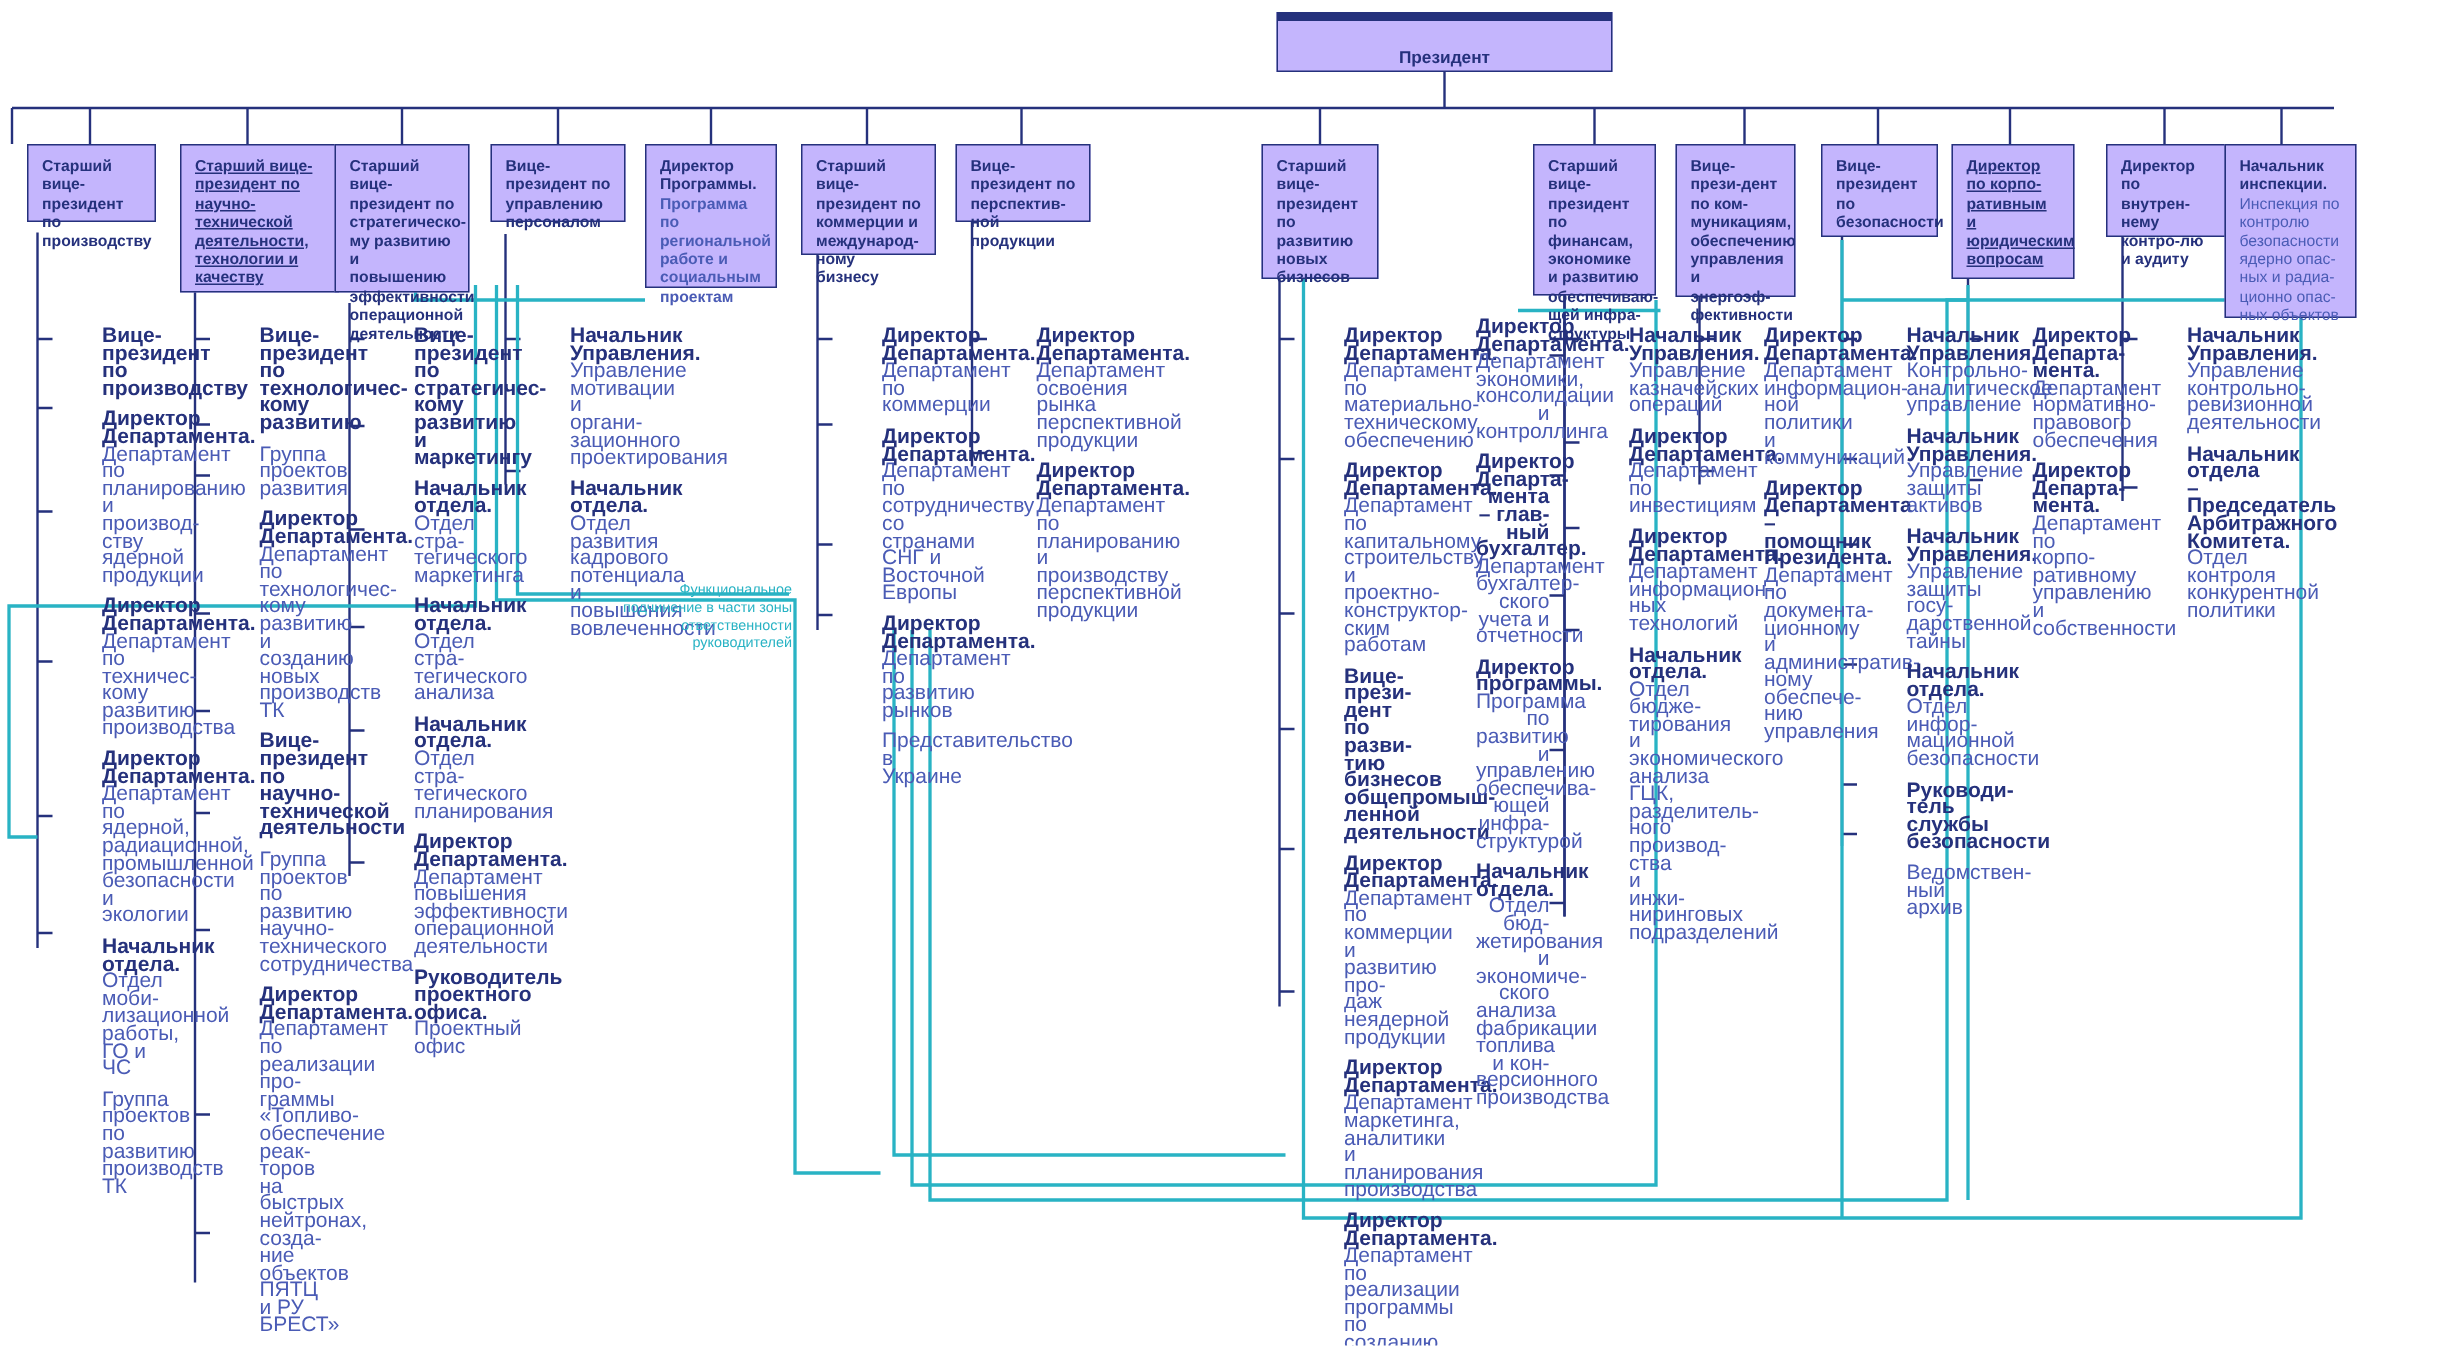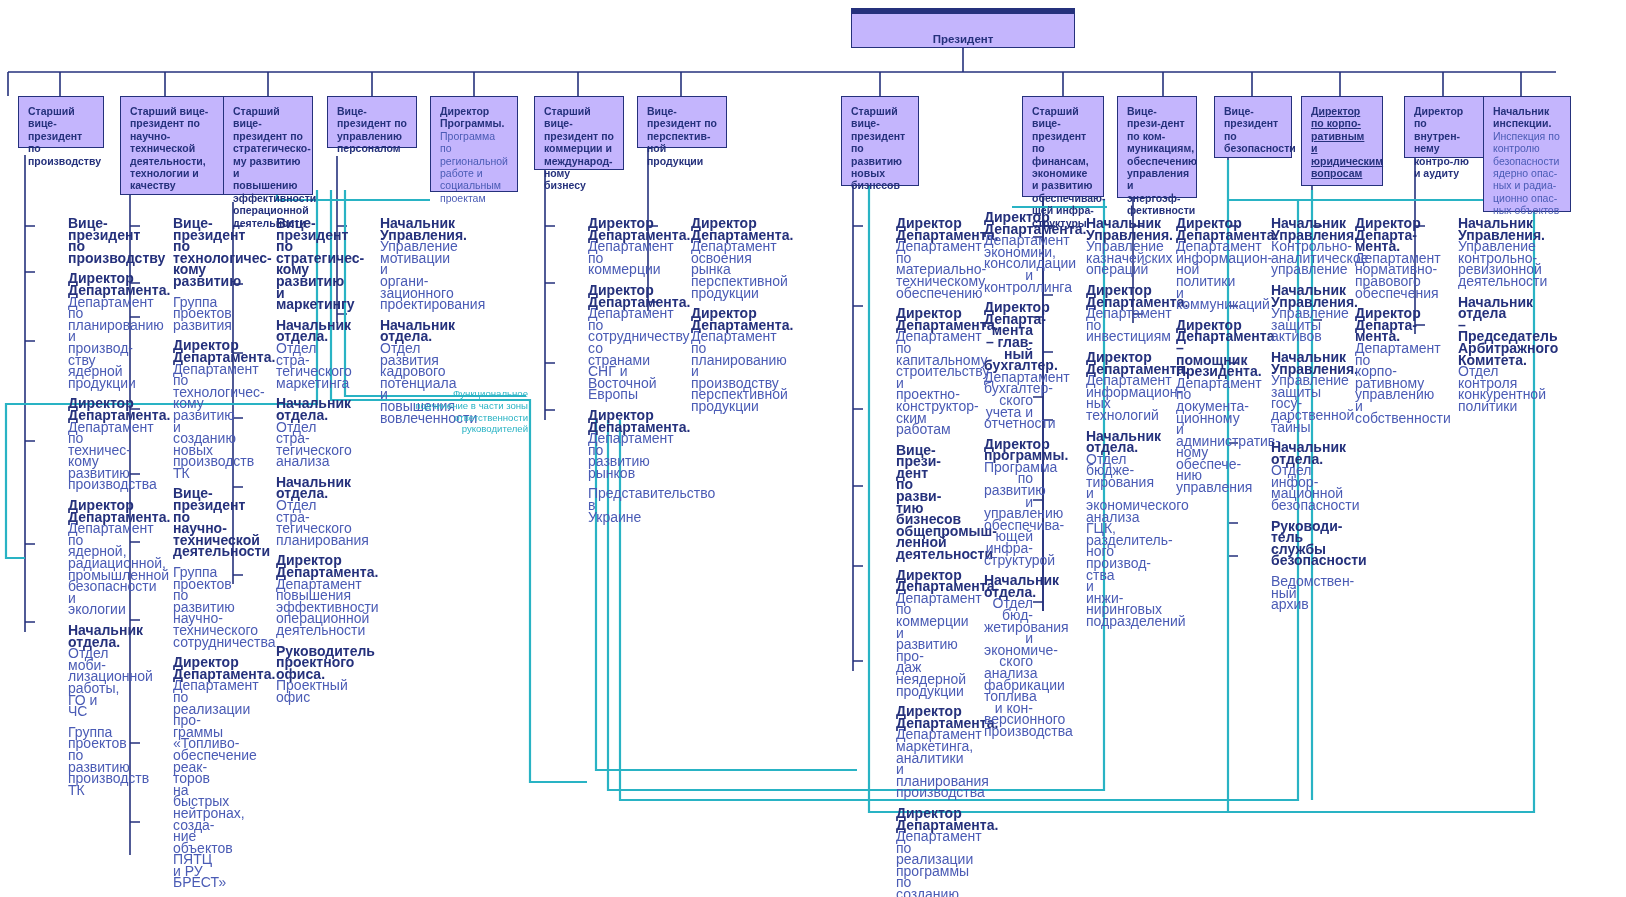--- a/index.html
+++ b/index.html
@@ -149,32 +149,32 @@
     </g>
   </svg>
 
   <div class="box capped" style="left:851px; top:8px; width:224px; height:40px;">
     <div class="pres-title">Президент</div>
   </div>
 
   <div class="box" style="left:18px; top:96px; width:86px; height:52px;">
     <span>Старший вице-президент по производству</span>
   </div>
-  <div class="box" style="left:120px; top:96px; width:106px; height:99px;">
+  <div class="box" style="left:120px; top:96px; width:106px; height:99px;text-decoration:underline;">
     <span>Старший вице-президент по научно-технической деятельности, технологии и качеству</span>
   </div>
   <div class="box" style="left:223px; top:96px; width:90px; height:99px;">
     <span>Старший вице-президент по стратегическо-му развитию и повышению эффективности операционной деятельности</span>
   </div>
   <div class="box" style="left:327px; top:96px; width:90px; height:52px;">
     <span>Вице-президент по управлению персоналом</span>
   </div>
   <div class="box" style="left:430px; top:96px; width:88px; height:96px;">
     <b>Директор Программы.</b>
-    <span style="font-weight:normal;color:#4a5bb5;">Программа по региональной работе и социальным проектам</span>
+    <span style="font-weight:bold;color:#4a5bb5;">Программа по региональной работе и социальным проектам</span>
   </div>
   <div class="box" style="left:534px; top:96px; width:90px; height:74px;">
     <span>Старший вице-президент по коммерции и международ-ному бизнесу</span>
   </div>
   <div class="box" style="left:637px; top:96px; width:90px; height:52px;">
     <span>Вице-президент по перспектив-ной продукции</span>
   </div>
   <div class="box" style="left:841px; top:96px; width:78px; height:90px;">
     <span>Старший вице-президент по развитию новых бизнесов</span>
   </div>

